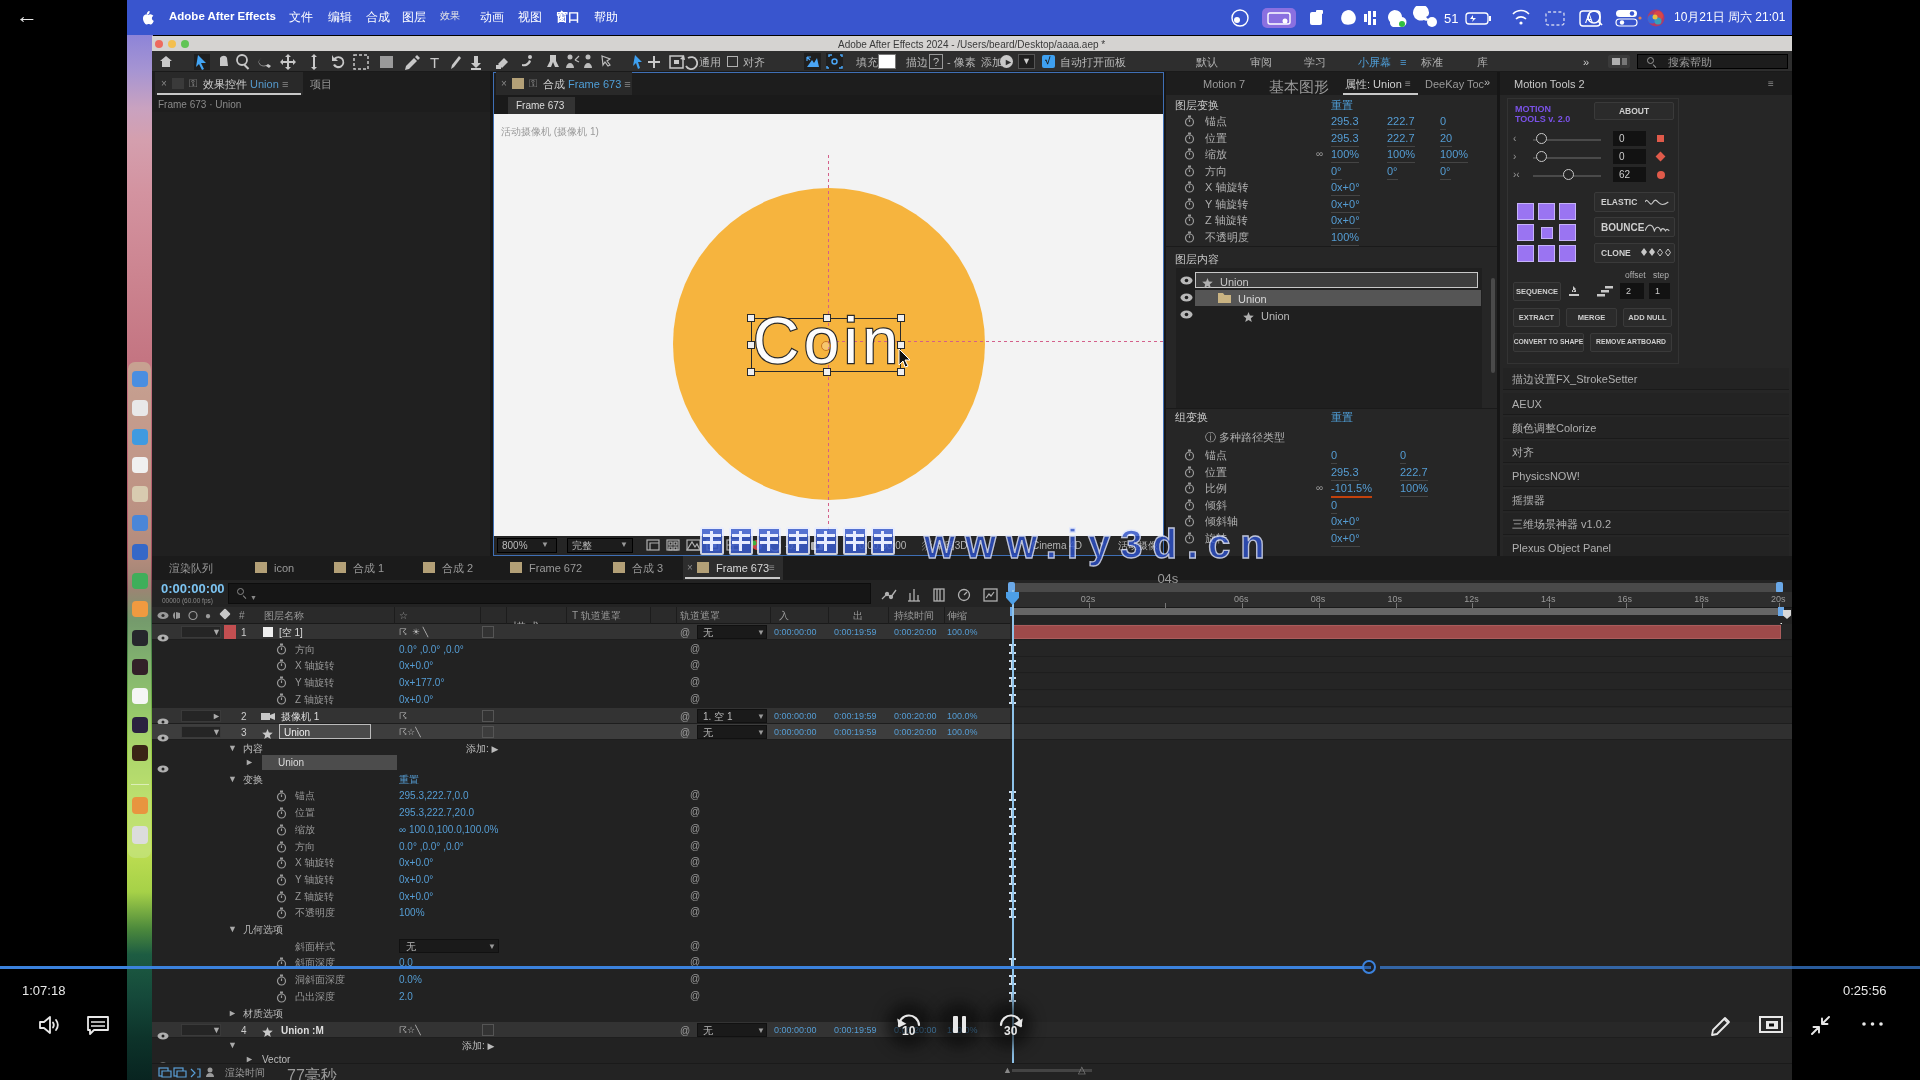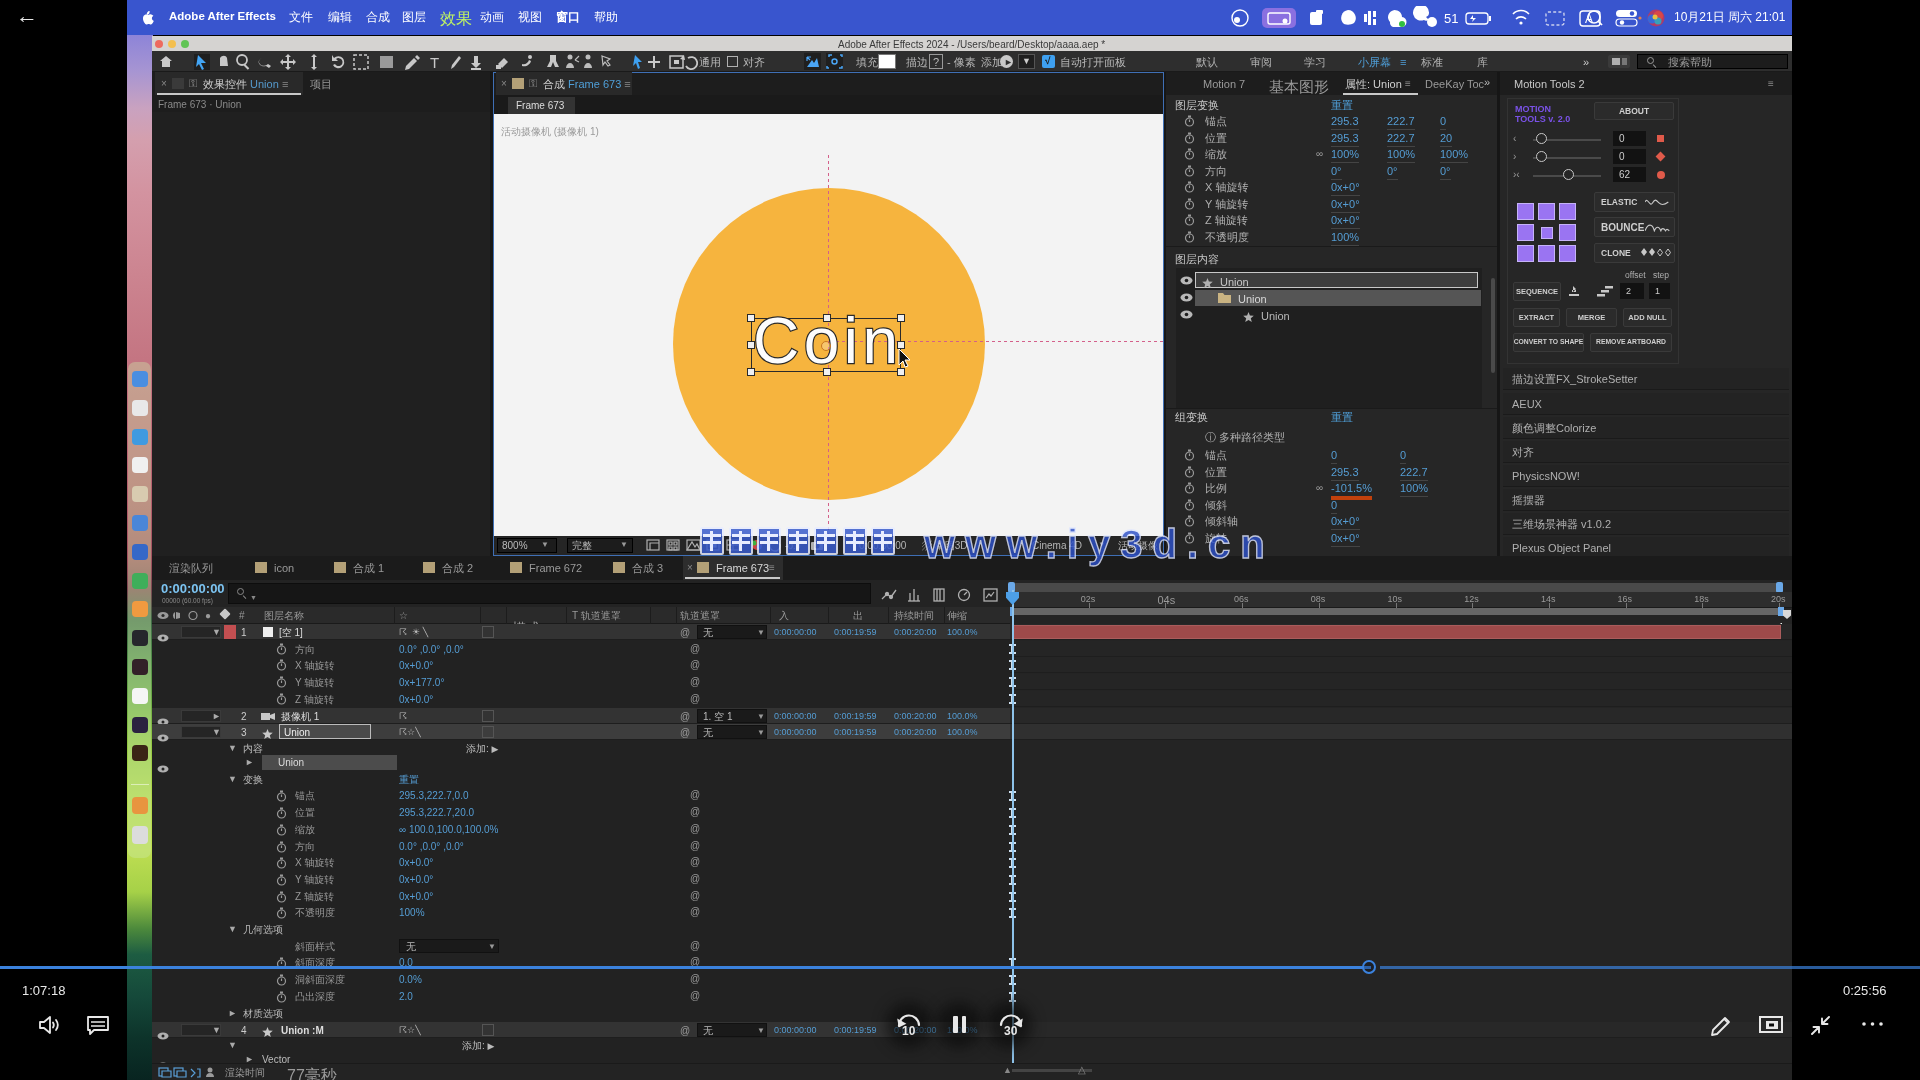--- a/index.html
+++ b/index.html
@@ -32,21 +32,21 @@
 <div class="t" style="left:16px;top:5px;font-size:22px;color:#e8e8e8">←</div>
 <div class="a" style="left:127px;top:0;width:1665px;height:35px;background:#3955ce"></div>
 <svg class="a" style="left:142px;top:10px" width="14" height="16" viewBox="0 0 16 19">
 <path fill="#fff" d="M8 4.5c.9-1.2.8-2.8.7-3.2-.9 0-2 .6-2.6 1.4-.5.7-.9 1.8-.7 2.9 1 .1 2-.5 2.6-1.1zm3.4 5.4c0-2 1.7-3 1.8-3.1-1-1.4-2.4-1.6-2.9-1.6-1.3-.1-2.4.7-3 .7-.6 0-1.6-.7-2.6-.7-1.3 0-2.6.8-3.2 2-1.4 2.4-.4 6 1 8 .7 1 1.5 2 2.5 2 1 0 1.4-.6 2.6-.6 1.2 0 1.5.6 2.6.6s1.8-1 2.4-2c.8-1.1 1.1-2.2 1.1-2.3-.1 0-2.3-.9-2.3-3z"></path>
   </svg>
 <div class="t" style="left:169px;top:11px;font-size:11.5px;font-weight:bold;color:#fff">Adobe After Effects</div>
 <div class="t" style="left:289px;top:11px;font-size:12px;font-weight:normal;color:#fff">文件</div>
 <div class="t" style="left:328px;top:11px;font-size:12px;font-weight:normal;color:#fff">编辑</div>
 <div class="t" style="left:366px;top:11px;font-size:12px;font-weight:normal;color:#fff">合成</div>
 <div class="t" style="left:402px;top:11px;font-size:12px;font-weight:normal;color:#fff">图层</div>
-<div class="t" style="left:440px;top:11px;font-size:16px;font-weight:normal;color:#bef264">效果</div>
+<div class="t" style="left:440px;top:11px;font-size:10px;font-weight:normal;color:#e5e5e5">效果</div>
 <div class="t" style="left:480px;top:11px;font-size:12px;font-weight:normal;color:#fff">动画</div>
 <div class="t" style="left:518px;top:11px;font-size:12px;font-weight:normal;color:#fff">视图</div>
 <div class="t" style="left:556px;top:11px;font-size:12px;font-weight:bold;color:#fff">窗口</div>
 <div class="t" style="left:594px;top:11px;font-size:12px;font-weight:normal;color:#fff">帮助</div>
 <svg class="a" style="left:1228px;top:6px" width="560" height="24" viewBox="0 0 560 24">
 <g fill="none" stroke="#fff" stroke-width="1.4">
 <circle cx="12" cy="12" r="8"></circle>
       <circle cx="9" cy="14" r="3" fill="#fff" stroke="none"></circle>
 </g>
 <rect x="34" y="2" width="34" height="20" rx="5" fill="#8a70e0"></rect>
@@ -395,21 +395,21 @@
 <div class="t" style="left:1205px;top:466.5px;font-size:11px;color:#b0b0b0">位置</div>
 <div class="t" style="left:1331px;top:466.5px;font-size:11px;color:#559dd4;border-bottom:1px solid #444;padding-bottom:2px">295.3</div>
 <div class="t" style="left:1400px;top:466.5px;font-size:11px;color:#559dd4;border-bottom:1px solid #444;padding-bottom:2px">222.7</div>
 <svg class="a" style="left:1184px;top:482.0px" width="11" height="12" viewBox="0 0 11 12">
     <circle cx="5.5" cy="7" r="4" fill="none" stroke="#9a9a9a" stroke-width="1.2"></circle>
     <rect x="4" y="0.5" width="3" height="2" fill="#9a9a9a"></rect>
     <path d="M5.5 7V4.5" stroke="#9a9a9a" stroke-width="1.2"></path>
   </svg>
 <div class="t" style="left:1205px;top:483.0px;font-size:11px;color:#b0b0b0">比例</div>
 <div class="t" style="left:1316px;top:483.0px;font-size:10px;color:#9a9a9a">∞</div>
-<div class="t" style="left:1331px;top:483.0px;font-size:11px;color:#559dd4;border-bottom:4px solid #c2410c;padding-bottom:2px">-101.5%</div>
+<div class="t" style="left:1331px;top:483.0px;font-size:11px;color:#559dd4;border-bottom:2px solid #c2410c;padding-bottom:2px">-101.5%</div>
 <div class="t" style="left:1400px;top:483.0px;font-size:11px;color:#559dd4;border-bottom:1px solid #444;padding-bottom:2px">100%</div>
 <svg class="a" style="left:1184px;top:498.5px" width="11" height="12" viewBox="0 0 11 12">
     <circle cx="5.5" cy="7" r="4" fill="none" stroke="#9a9a9a" stroke-width="1.2"></circle>
     <rect x="4" y="0.5" width="3" height="2" fill="#9a9a9a"></rect>
     <path d="M5.5 7V4.5" stroke="#9a9a9a" stroke-width="1.2"></path>
   </svg>
 <div class="t" style="left:1205px;top:499.5px;font-size:11px;color:#b0b0b0">倾斜</div>
 <div class="t" style="left:1331px;top:499.5px;font-size:11px;color:#559dd4;border-bottom:1px solid #444;padding-bottom:2px">0</div>
 <svg class="a" style="left:1184px;top:515.0px" width="11" height="12" viewBox="0 0 11 12">
     <circle cx="5.5" cy="7" r="4" fill="none" stroke="#9a9a9a" stroke-width="1.2"></circle>
@@ -566,21 +566,21 @@
       <path d="M106 13l3-4 2 2 3-4" stroke-width="1.2"></path>
 </g>
   </svg>
 <div class="a" style="left:1010px;top:580px;width:782px;height:500px;background:#242424"></div>
 <div class="a" style="left:1012px;top:583px;width:770px;height:9px;background:#4a4a4a;border-radius:5px"></div>
 <div class="a" style="left:1008px;top:582px;width:7px;height:11px;background:#6aa8e8;border-radius:2px"></div>
 <div class="a" style="left:1776px;top:582px;width:7px;height:11px;background:#6aa8e8;border-radius:2px"></div>
 <div class="a" style="left:1010px;top:592px;width:782px;height:16px;background:#2d2d2d;border-bottom:1px solid #1a1a1a"></div>
 <div class="t" style="left:1080.7px;top:595px;font-size:9px;color:#9a9a9a">02s</div>
 <div class="a" style="left:1088.7px;top:603px;width:1px;height:5px;background:#777"></div>
-<div class="t" style="left:1157.4px;top:595px;font-size:11px;color:#9a9a9a">04s</div>
+<div class="t" style="left:1157.4px;top:572px;font-size:13px;color:#9a9a9a">04s</div>
 <div class="a" style="left:1165.4px;top:603px;width:1px;height:5px;background:#777"></div>
 <div class="t" style="left:1234.1px;top:595px;font-size:9px;color:#9a9a9a">06s</div>
 <div class="a" style="left:1242.1px;top:603px;width:1px;height:5px;background:#777"></div>
 <div class="t" style="left:1310.8px;top:595px;font-size:9px;color:#9a9a9a">08s</div>
 <div class="a" style="left:1318.8px;top:603px;width:1px;height:5px;background:#777"></div>
 <div class="t" style="left:1387.5px;top:595px;font-size:9px;color:#9a9a9a">10s</div>
 <div class="a" style="left:1395.5px;top:603px;width:1px;height:5px;background:#777"></div>
 <div class="t" style="left:1464.2px;top:595px;font-size:9px;color:#9a9a9a">12s</div>
 <div class="a" style="left:1472.2px;top:603px;width:1px;height:5px;background:#777"></div>
 <div class="t" style="left:1540.9px;top:595px;font-size:9px;color:#9a9a9a">14s</div>

